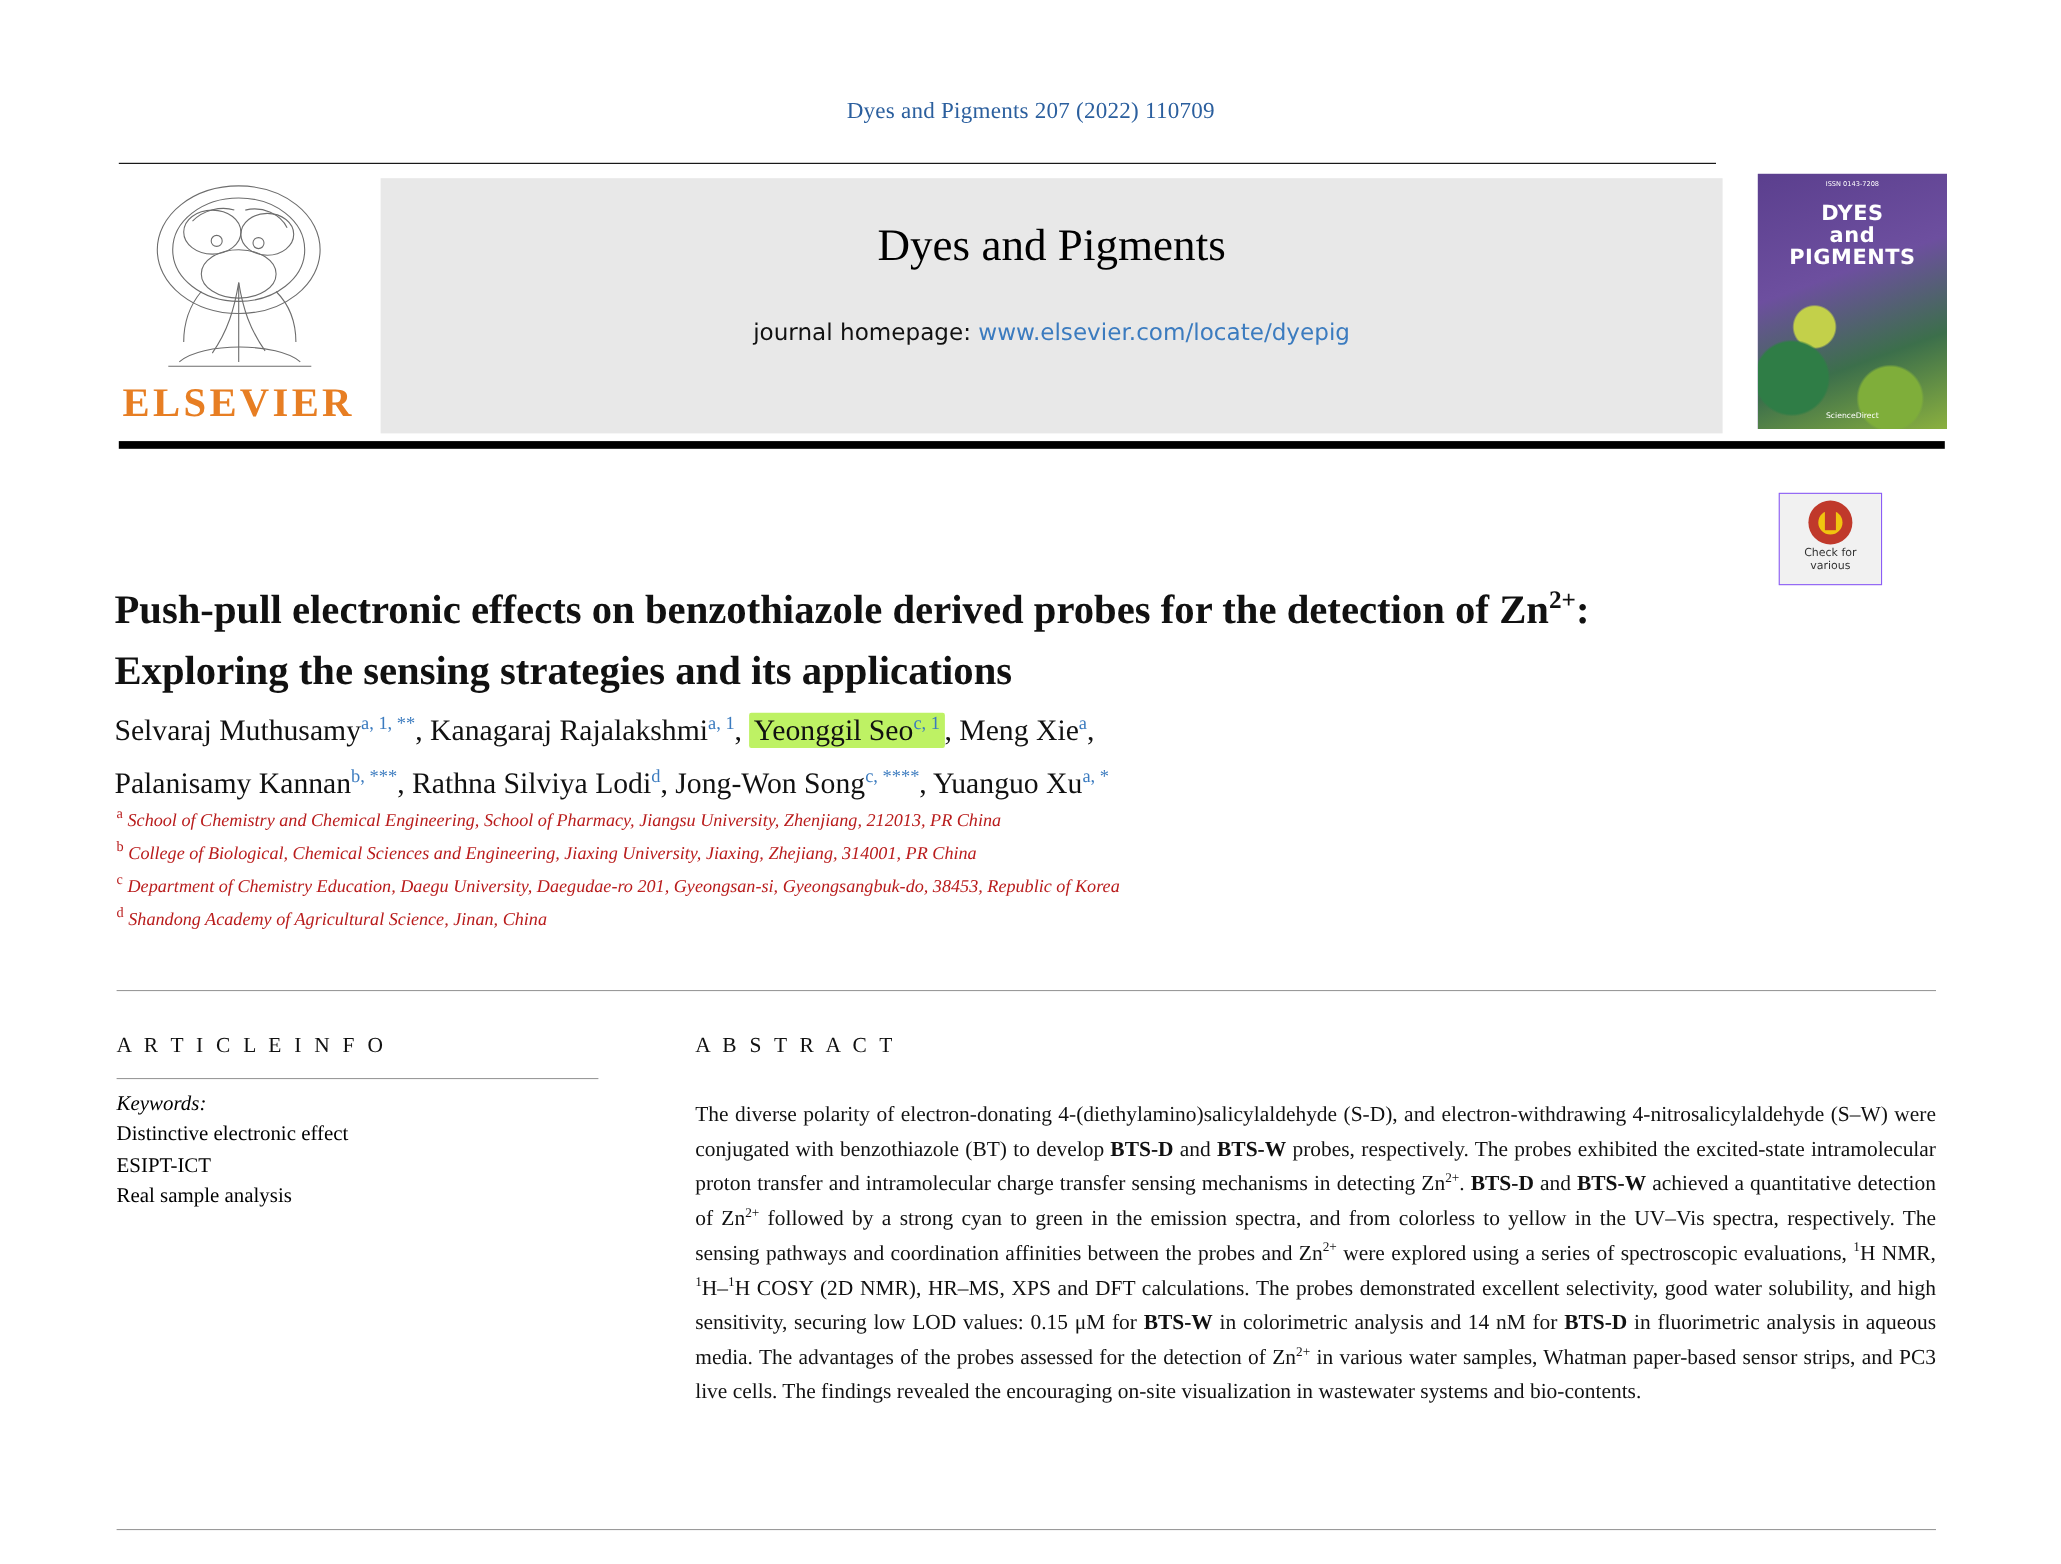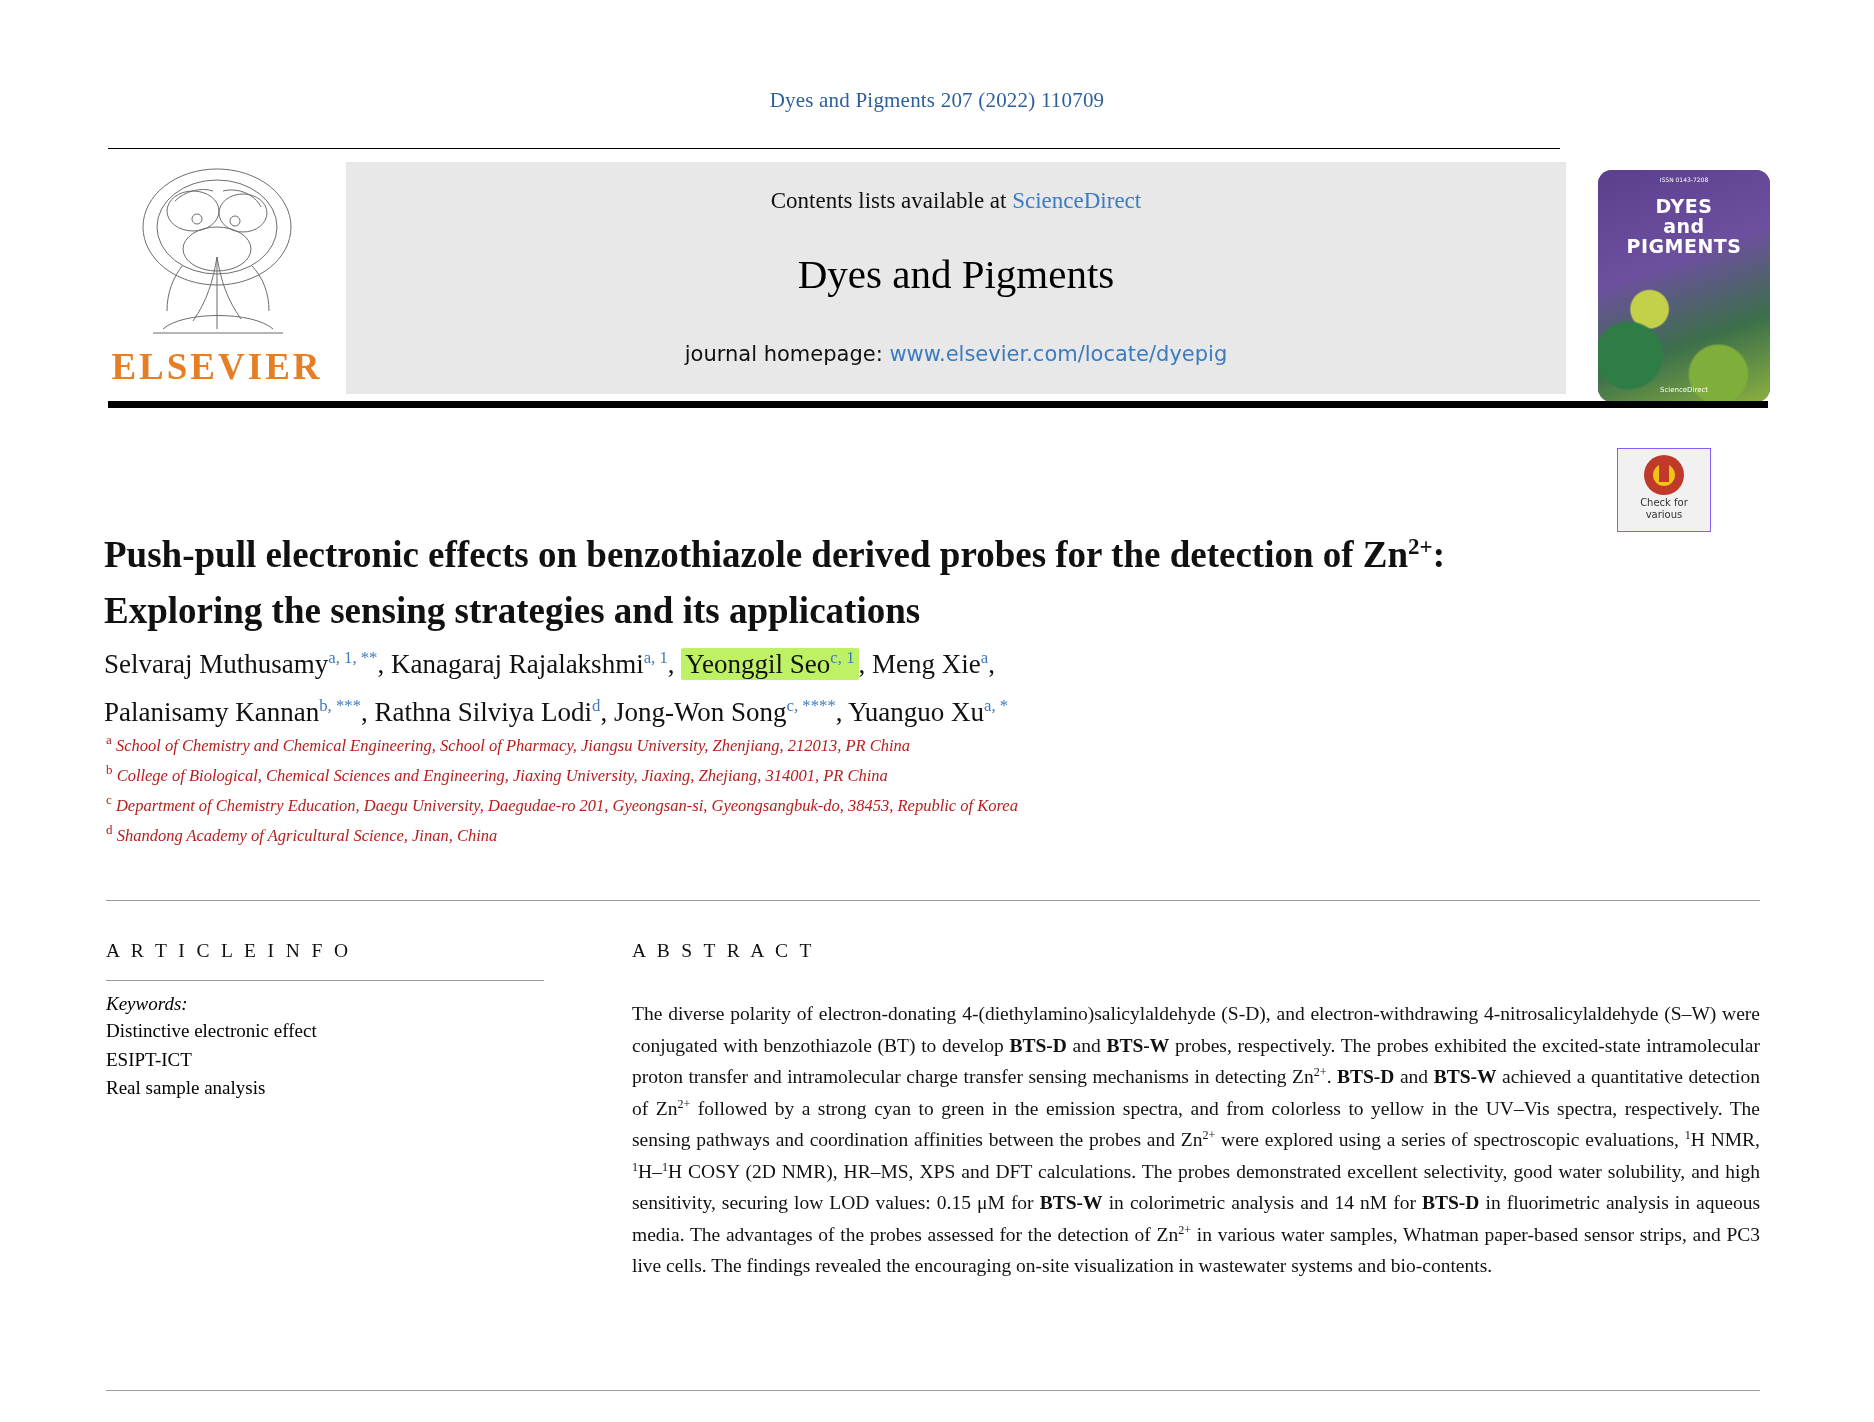--- a/index.html
+++ b/index.html
@@ -94,26 +94,25 @@
   }
   .homepage-line {
     font-family: "DejaVu Sans", sans-serif;
     font-size: 21px;
     margin-top: 44px;
     color: #111;
   }
   .cover-thumb {
     position: absolute;
     left: 1490px;
-    top: 22px;
+    top: 10px;
     width: 172px;
     height: 232px;
     overflow: hidden;
     background: #6c4f9c;
-    border-radius: 14px;
   }
   .cover-inner {
     position: absolute;
     inset: 0;
     background:
       radial-gradient(circle at 18% 80%, #2f7d46 0 14%, transparent 15%),
       radial-gradient(circle at 70% 88%, #7fae3a 0 12%, transparent 13%),
       radial-gradient(circle at 30% 60%, #c3d04a 0 10%, transparent 11%),
       linear-gradient(160deg, #5b3f8e 0%, #6d4f9f 40%, #3c6f4b 70%, #8bb03f 100%);
   }
@@ -312,23 +311,20 @@
           <path d="M60 104 C50 116, 44 132, 44 150"></path>
           <path d="M128 104 C140 116, 146 132, 146 150"></path>
           <circle cx="74" cy="58" r="5"></circle>
           <circle cx="112" cy="60" r="5"></circle>
         </g>
       </svg>
       <div class="elsevier-word">ELSEVIER</div>
     </div>
 
     <div class="contents-box">
-      <div class="contents-line">
-        <span>Contents lists available at </span><a href="#">ScienceDirect</a>
-      </div>
       <div class="journal-name">Dyes and Pigments</div>
       <div class="homepage-line">
         <span>journal homepage: </span><a href="#">www.elsevier.com/locate/dyepig</a>
       </div>
     </div>
 
     <div class="cover-thumb">
       <div class="cover-inner"></div>
       <div class="cover-topnote">ISSN 0143-7208</div>
       <div class="cover-title">

